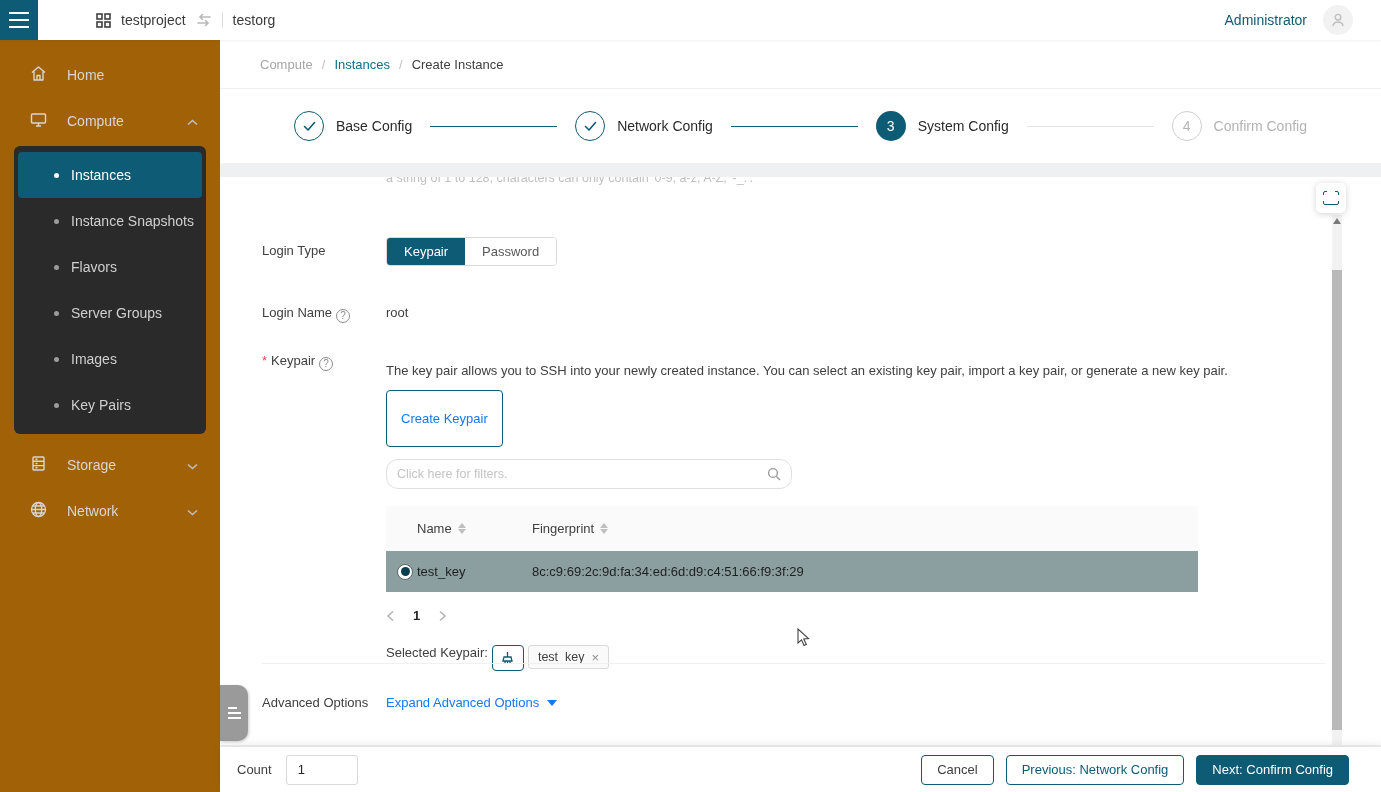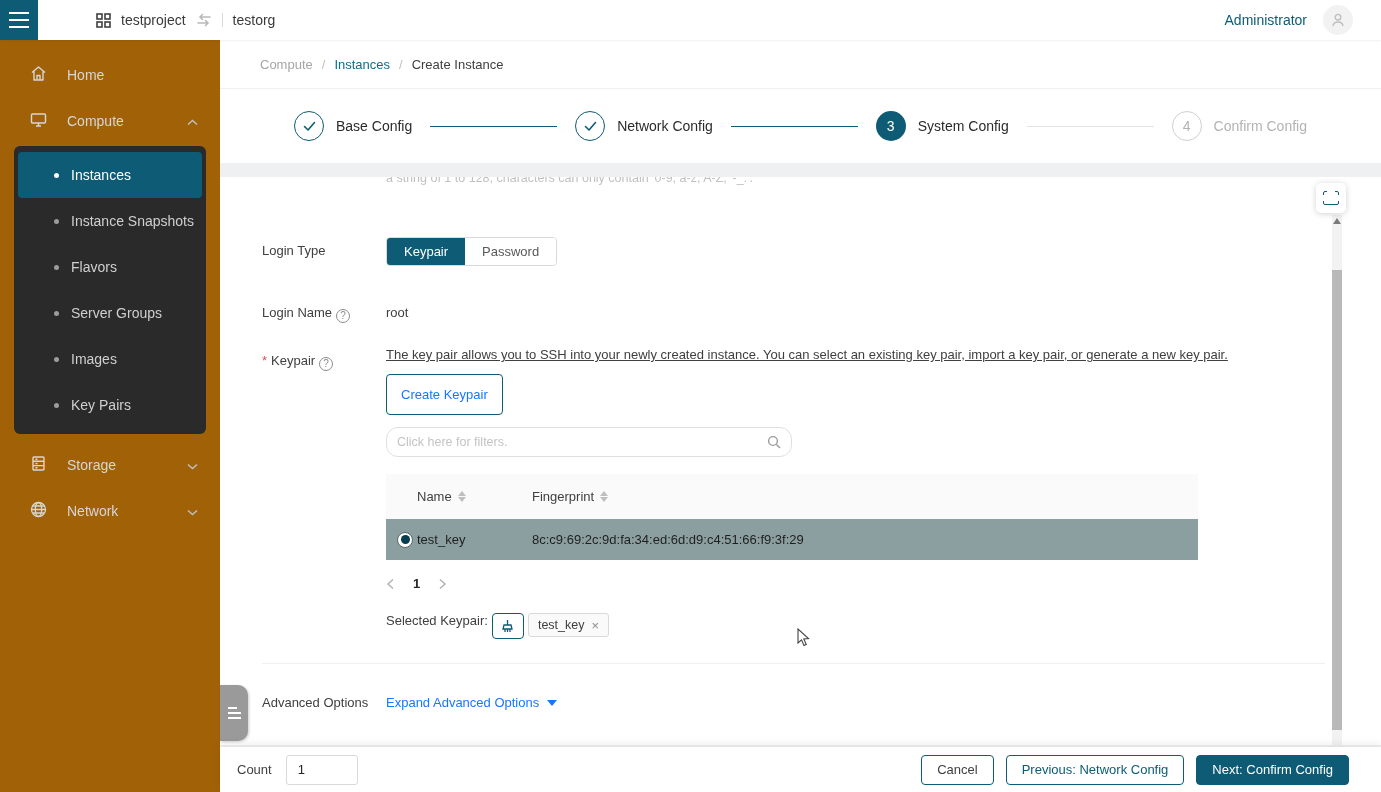--- a/index.html
+++ b/index.html
@@ -61,22 +61,22 @@
   .fctrl { flex:1; }
   .qmark { display:inline-flex; width:14px; height:14px; border:1px solid #8c8c8c; border-radius:50%; font-size:10px; color:#8c8c8c; align-items:center; justify-content:center; margin-left:4px; vertical-align:-2px; }
   .req { color:#e34d59; margin-right:4px; font-size:13px; }
 
   .seg { display:inline-flex; border:1px solid #d9d9d9; border-radius:4px; overflow:hidden; background:#fff; }
   .seg-opt { padding:6px 17px; font-size:13px; color:#595959; cursor:pointer; background:#fff; }
   .seg-opt.sel { background:#0d5b74; color:#fff; }
 
   .plain-value { font-size:13px; color:#404040; padding-top:6px; }
 
-  .kdesc { font-size:13px; color:#404040; margin-top:0;text-decoration:underline; }
-  .btn-outline-blue { display:inline-block; margin-top:12px; padding:12px 14px; border:1px solid #0d5b74; border-radius:4px; background:#fff; color:#1677ff; font-size:13px; cursor:pointer; }
+  .kdesc { font-size:13px; color:#404040; margin-top:16px; }
+  .btn-outline-blue { display:inline-block; margin-top:12px; padding:20px 14px; border:1px solid #0d5b74; border-radius:4px; background:#fff; color:#1677ff; font-size:13px; cursor:pointer; }
 
   .filter-box { margin-top:12px; width:406px; height:30px; border:1px solid #e0e0e0; border-radius:12px; background:#fff; display:flex; align-items:center; padding:0 10px; }
   .filter-box input { flex:1; border:none; outline:none; font-size:12.5px; color:#595959; font-family:"Liberation Sans",sans-serif; background:transparent; }
   .filter-box input::placeholder { color:#c4c4c4; }
 
   .ktable { margin-top:17px; width:812px; }
   .ktable .thead { background:#fafafa; height:45px; display:flex; align-items:center; font-size:13px; color:#404040; }
   .th-name { width:146px; padding-left:31px; display:flex; align-items:center; gap:6px; }
   .th-fp { flex:1; display:flex; align-items:center; gap:6px; }
   .sorter { display:flex; flex-direction:column; gap:1px; cursor:pointer; }

